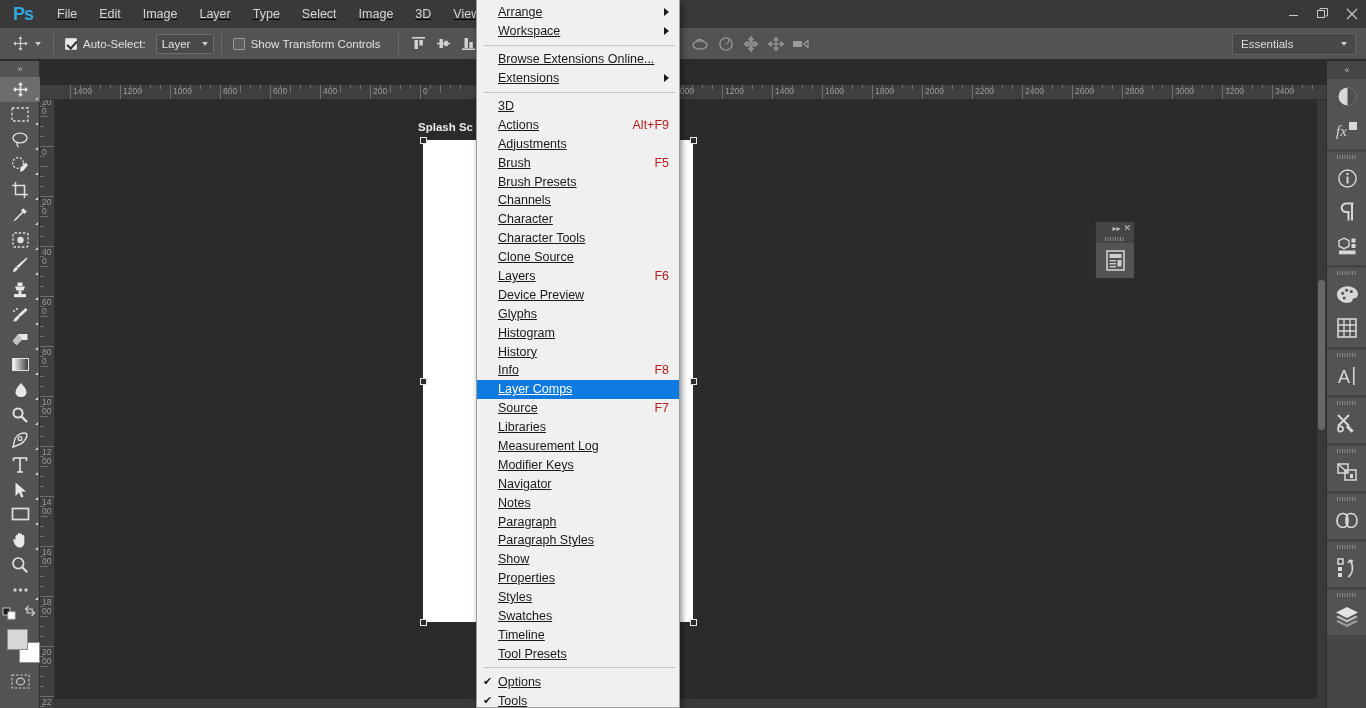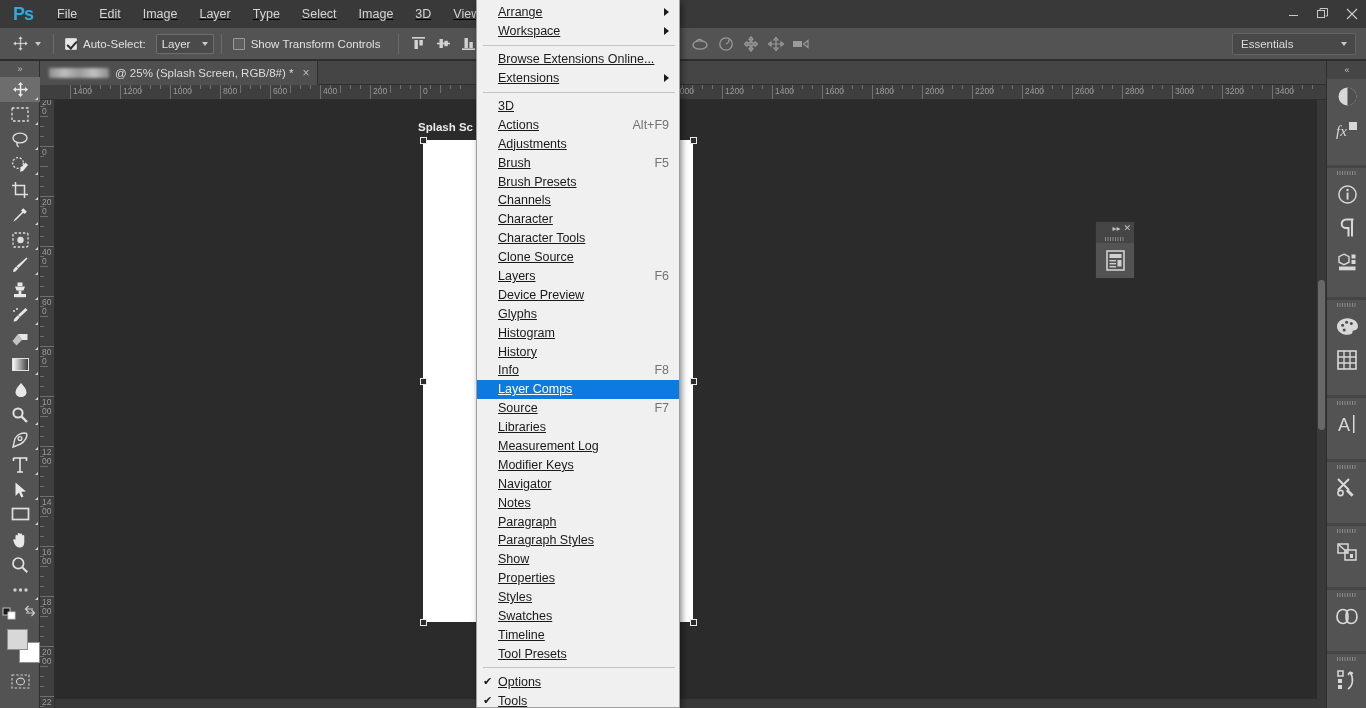--- a/index.html
+++ b/index.html
@@ -189,40 +189,40 @@
 
   
   .rightdock {
     position: absolute; right: 0; top: 61px; width: 40px; height: 647px;
     background: #454545; border-left: 1px solid #2e2e2e;
   }
   .rd-collapse {
     height: 18px; display: flex; align-items: center; justify-content: center;
     color: #c2c2c2; font-size: 9px; letter-spacing: -1px;
   }
-  .rd-group { background: #535353; margin-bottom: 3px; padding-bottom: 18px; }
+  .rd-group { background: #535353; margin-bottom: 3px; padding-bottom: 2px; }
   .rd-grip { height: 9px; display: flex; align-items: center; justify-content: center; }
   .rd-icon {
     width: 40px; height: 34px; display: flex; align-items: center; justify-content: center;
   }
 
   
   .dropdown {
     position: absolute; left: 476px; top: 0px; width: 204px; height: 708px;
     background: #f0f0f0; border: 1px solid #9e9e9e; border-top: none;
     box-shadow: 2px 2px 6px rgba(0,0,0,.45); overflow: hidden;
     font-size: 12.5px; color: #1a1a1a; padding-top: 0;
   }
   .dd-item {
     height: 18.9px; display: flex; align-items: center; padding: 0 10px 0 21px;
     white-space: nowrap; position: relative;
   }
   .dd-item.hl { background: #0d7ae0; color: #ffffff; }
   .dd-label { flex: 1; text-decoration: underline; }
-  .dd-accel { color: #737373; font-size: 12.5px; padding-left: 14px; }
+  .dd-accel { color: #b91c1c; font-size: 12.5px; padding-left: 14px; }
   .dd-arrow {
     width: 0; height: 0; border-top: 4px solid transparent;
     border-bottom: 4px solid transparent; border-left: 5px solid #1a1a1a;
     margin-left: 8px;
   }
   .dd-check { position: absolute; left: 6px; color: #1a1a1a; font-size: 11px; }
   .dd-sep { height: 1px; background: #c4c4c4; margin: 4px 4px 4px 6px; }
   .dd-spacer { height: 3px; }
 </style>
 </head>
@@ -547,27 +547,20 @@
     </div>
 
     <div class="qm">
       <svg width="19" height="15" viewBox="0 0 19 15">
         <rect x="1" y="1" width="17" height="13" fill="none" stroke="#cfcfcf" stroke-width="1.1" stroke-dasharray="2.4 1.8"></rect>
         <ellipse cx="9.5" cy="7.5" rx="4" ry="3.4" fill="none" stroke="#cfcfcf" stroke-width="1.1"></ellipse>
       </svg>
     </div>
   </div>
 
-  <div class="tabbar">
-    <div class="doctab">
-      <span class="tab-redacted"></span>
-      <span>@ 25% (Splash Screen, RGB/8#) *</span>
-      <span class="tab-close">×</span>
-    </div>
-  </div>
 
   <div class="ruler-corner"></div>
   <div class="ruler-h" id="ruler-h">
       <div class="rh-tick maj" style="left: 30px;"></div>
       <div class="rh-num" style="left: 30px;">1400</div>
       <div class="rh-tick" style="left: 40px; height: 4px;"></div>
       <div class="rh-tick" style="left: 50px; height: 8px;"></div>
       <div class="rh-tick" style="left: 60px; height: 4px;"></div>
       <div class="rh-tick" style="left: 70px; height: 4px;"></div>
       <div class="rh-tick maj" style="left: 80px;"></div>

